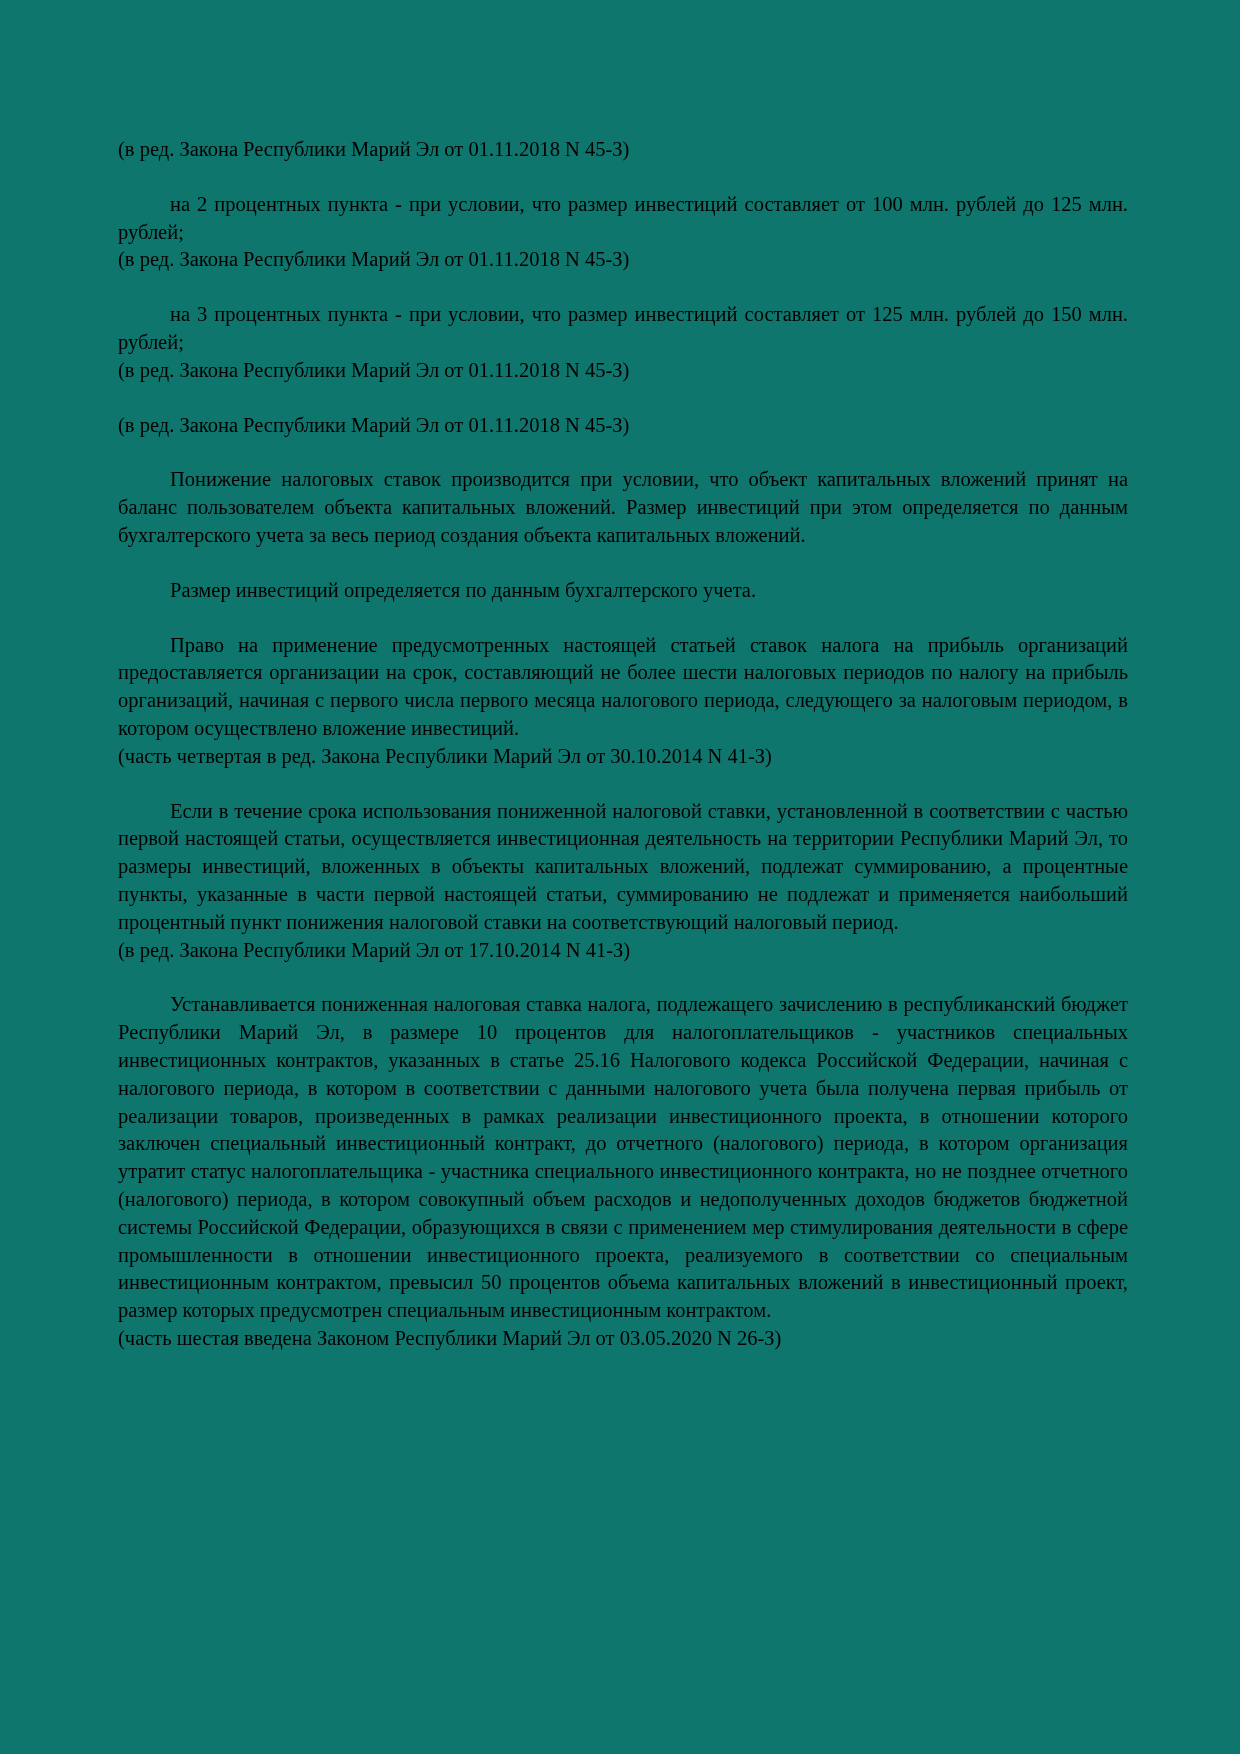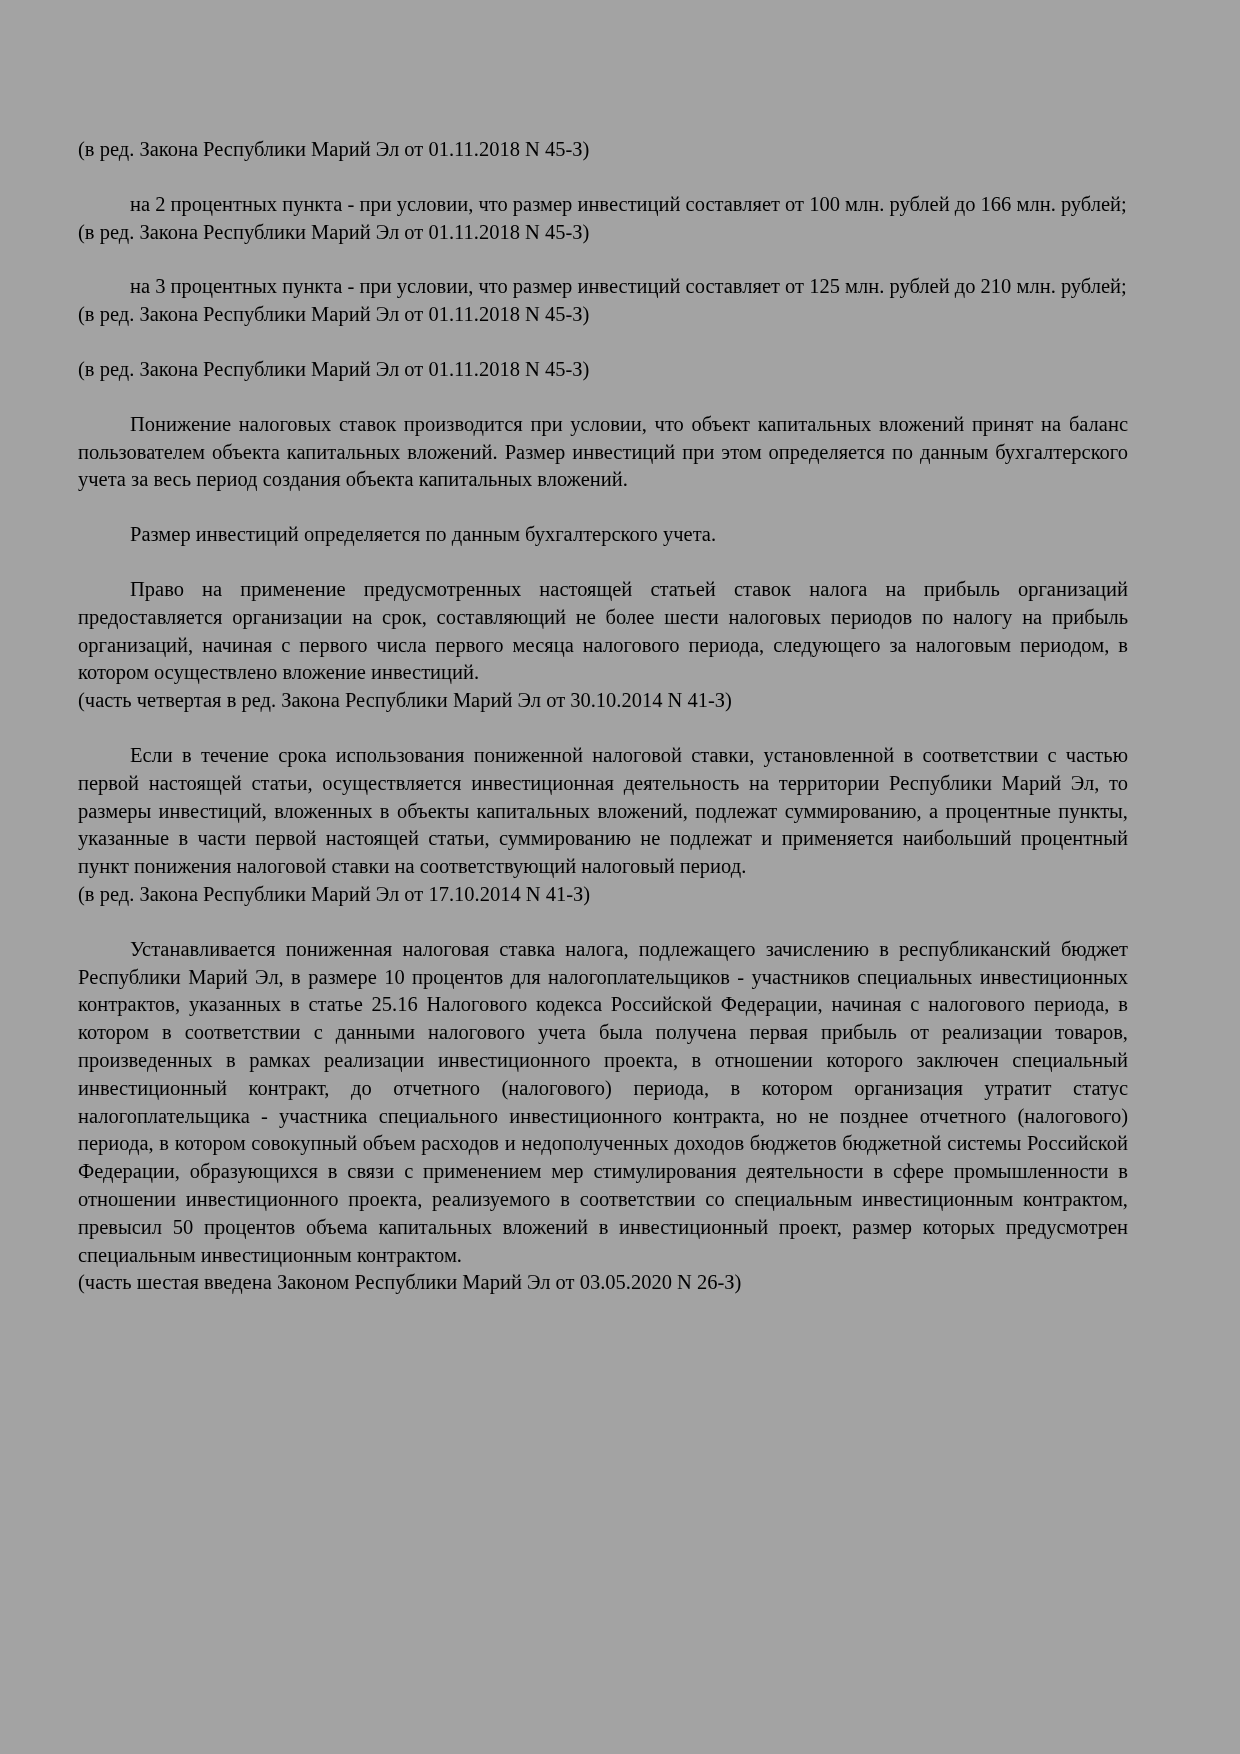--- a/index.html
+++ b/index.html
@@ -12,22 +12,22 @@
     width: 1240px;
     height: 1754px;
     font-family: "Liberation Serif", "DejaVu Serif", serif;
     color: #000000;
     -webkit-font-smoothing: antialiased;
   }
   .page {
     box-sizing: border-box;
     width: 1240px;
     height: 1754px;
-    padding: 136px 112px 120px 78px;
-    background: #a3a3a3;
+    padding: 136px 112px 120px 118px;
+    background: #0f766e;
     position: relative;
   }
   .doc-body {
     font-size: 20.5px;
     line-height: 27.8px;
   }
   p.para {
     margin: 0;
     text-align: justify;
     text-justify: inter-word;
@@ -48,26 +48,26 @@
 <body>
 
 <div class="page">
   <div class="doc-body">
 
     <div class="block">
       <p class="para ref">(в ред. Закона Республики Марий Эл от 01.11.2018 N 45-З)</p>
     </div>
 
     <div class="block">
-      <p class="para indent">на 2 процентных пункта - при условии, что размер инвестиций составляет от 100 млн. рублей до 166 млн. рублей;</p>
+      <p class="para indent">на 2 процентных пункта - при условии, что размер инвестиций составляет от 100 млн. рублей до 125 млн. рублей;</p>
       <p class="para ref">(в ред. Закона Республики Марий Эл от 01.11.2018 N 45-З)</p>
     </div>
 
     <div class="block">
-      <p class="para indent">на 3 процентных пункта - при условии, что размер инвестиций составляет от 125 млн. рублей до 210 млн. рублей;</p>
+      <p class="para indent">на 3 процентных пункта - при условии, что размер инвестиций составляет от 125 млн. рублей до 150 млн. рублей;</p>
       <p class="para ref">(в ред. Закона Республики Марий Эл от 01.11.2018 N 45-З)</p>
     </div>
 
     <div class="block">
       <p class="para ref">(в ред. Закона Республики Марий Эл от 01.11.2018 N 45-З)</p>
     </div>
 
     <div class="block">
       <p class="para indent">Понижение налоговых ставок производится при условии, что объект капитальных вложений принят на баланс пользователем объекта капитальных вложений. Размер инвестиций при этом определяется по данным бухгалтерского учета за весь период создания объекта капитальных вложений.</p>
     </div>

